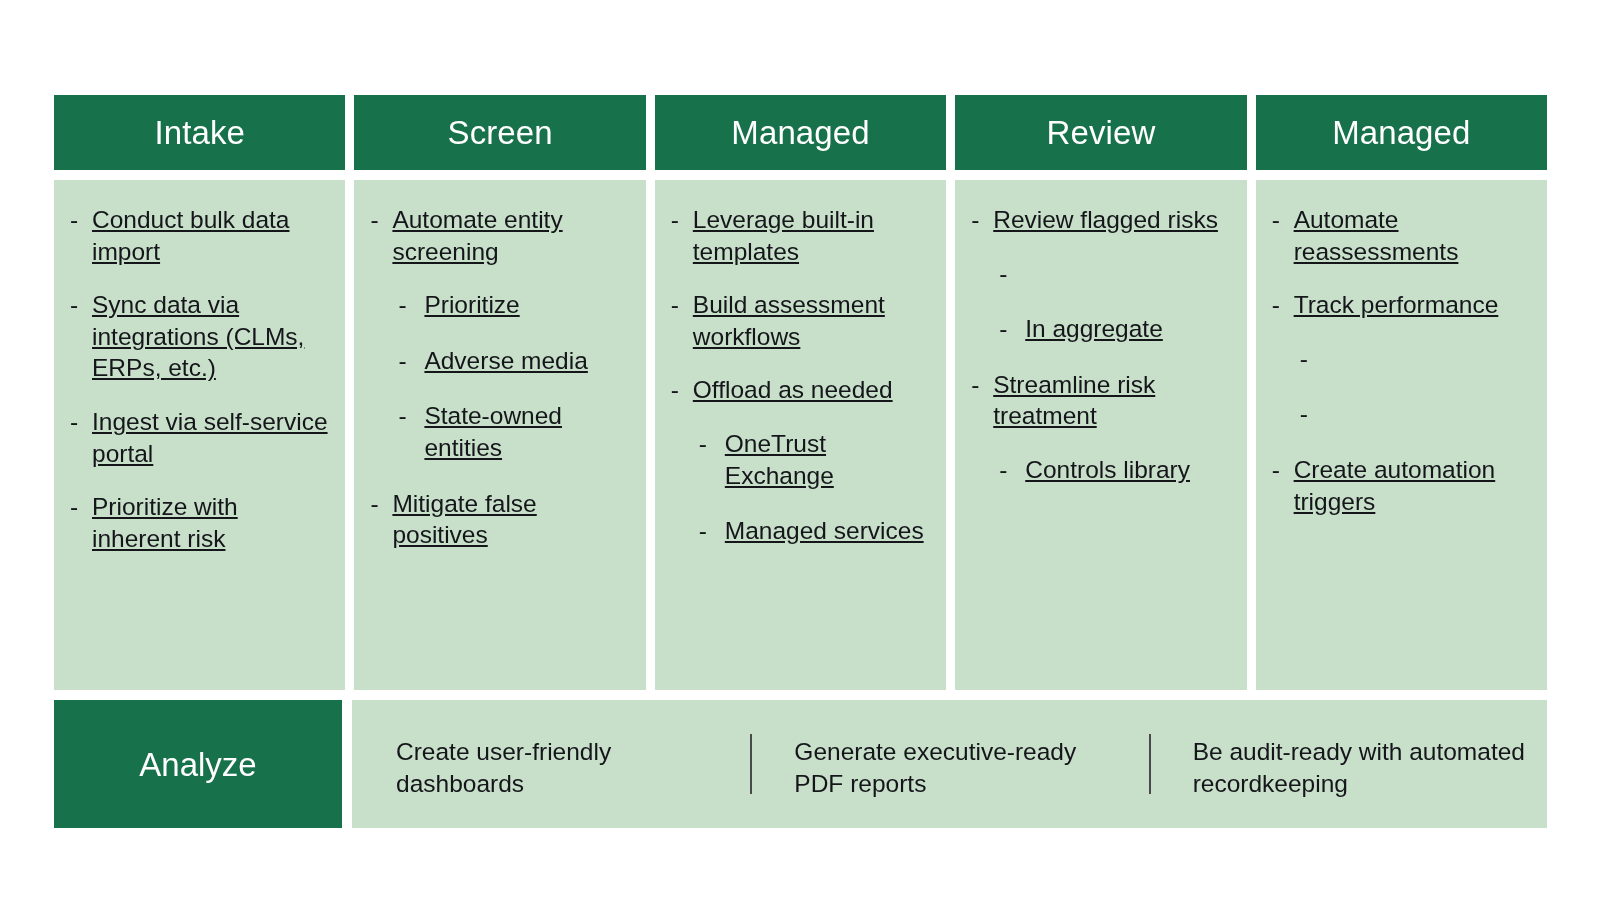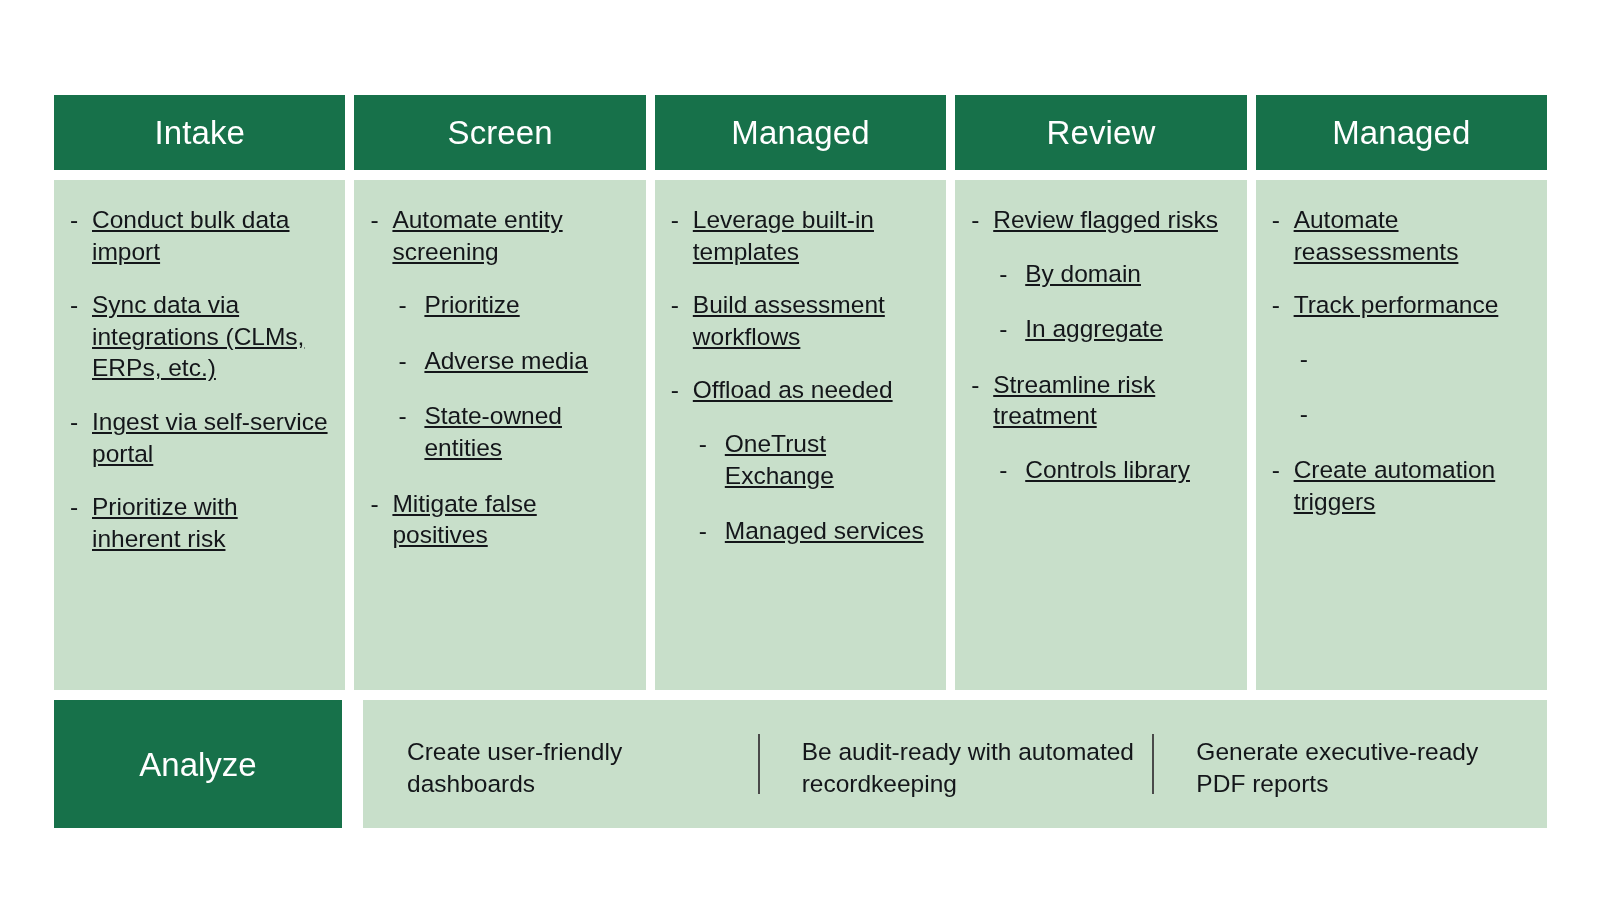--- a/index.html
+++ b/index.html
@@ -101,21 +101,21 @@
   }
 
   
   .analyze-row {
     position: absolute;
     left: 54px;
     top: 700px;
     width: 1493px;
     height: 128px;
     display: flex;
-    gap: 21px;
+    gap: 10px;
   }
 
   .analyze-label {
     flex: 0 0 288px;
     background: #17714a;
     color: #ffffff;
     display: flex;
     align-items: center;
     justify-content: center;
     font-size: 33px;
@@ -242,21 +242,20 @@
     <div class="stage-col">
       <div class="stage-header">Review</div>
       <div class="stage-body">
         <ul class="bullets">
           <li class="lvl1">
             <span class="dash">-</span>
             <span class="btext">Review flagged risks</span>
           </li>
           <li class="lvl2">
             <span class="dash">-</span>
-            <span class="btext">By domain</span>
           </li>
           <li class="lvl2">
             <span class="dash">-</span>
             <span class="btext">In aggregate</span>
           </li>
           <li class="lvl1">
             <span class="dash">-</span>
             <span class="btext">Streamline risk treatment</span>
           </li>
           <li class="lvl2">
@@ -292,18 +291,18 @@
         </ul>
       </div>
     </div>
 
   </div>
 
   <div class="analyze-row">
     <div class="analyze-label">Analyze</div>
     <div class="analyze-items">
       <div class="analyze-item">Create user-friendly dashboards</div>
+      <div class="analyze-item">Generate executive-ready PDF reports</div>
       <div class="analyze-item">Be audit-ready with automated recordkeeping</div>
-      <div class="analyze-item">Generate executive-ready PDF reports</div>
     </div>
   </div>
 
 </div>
 
 </body></html>

